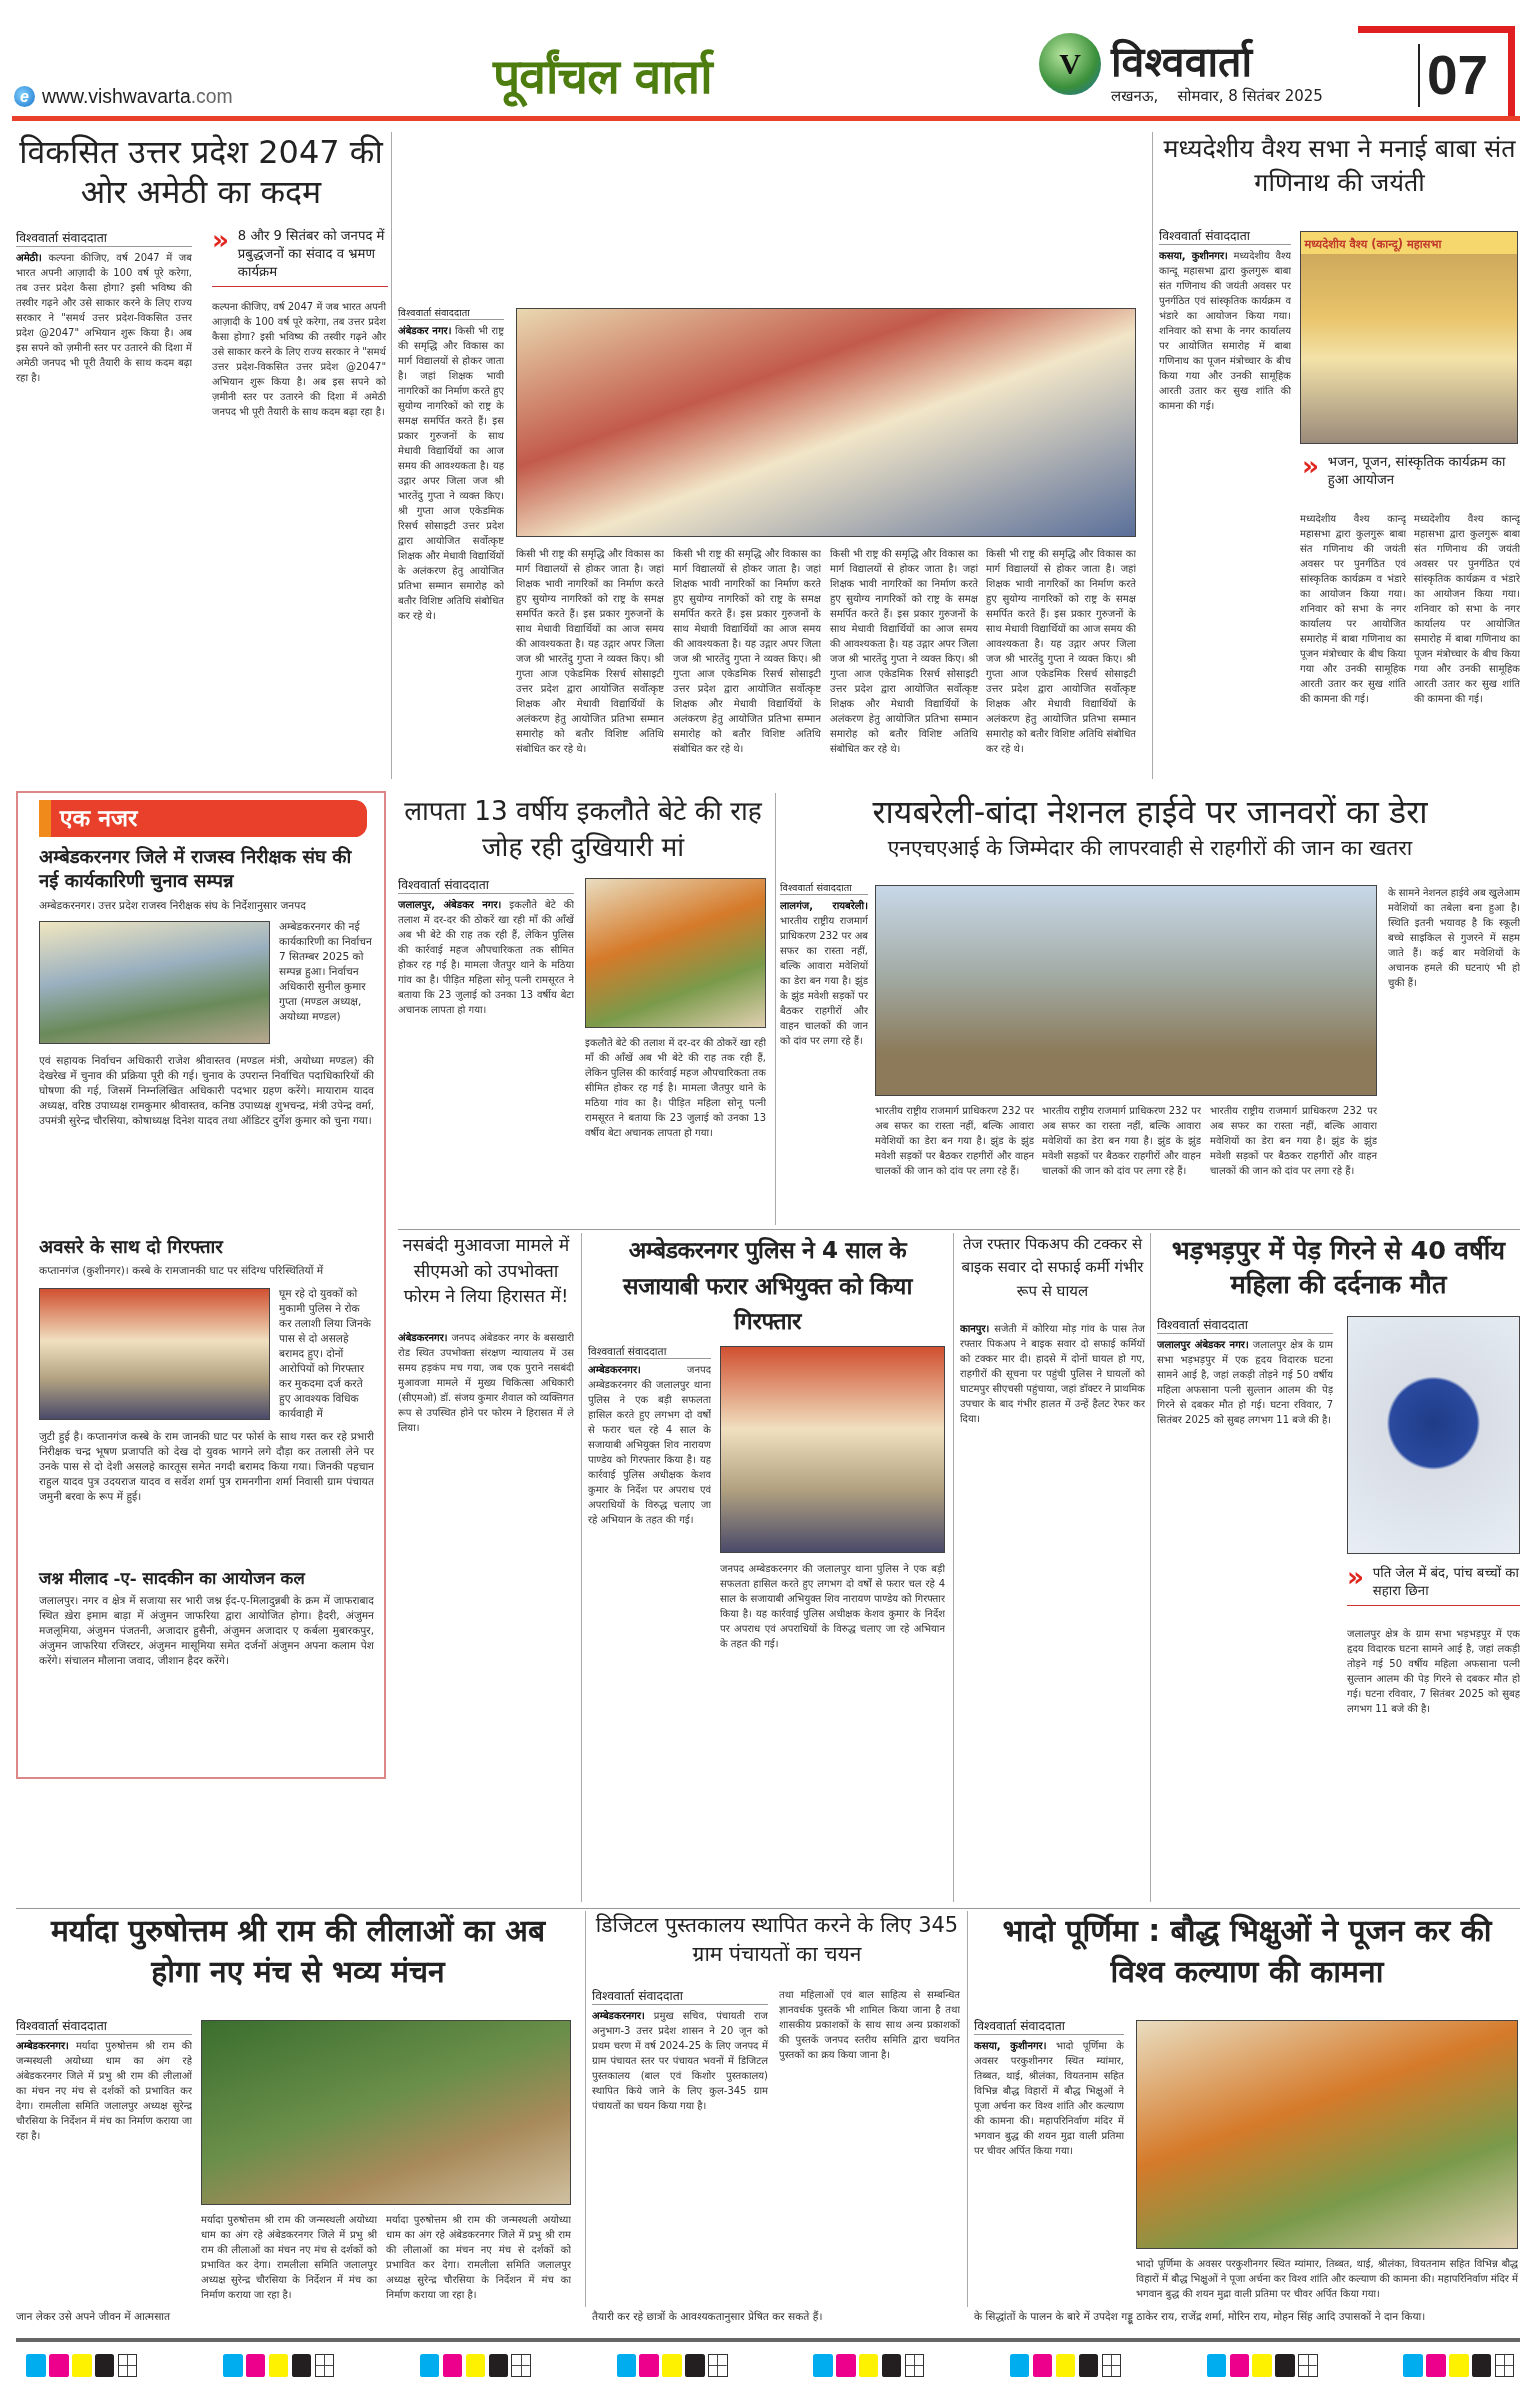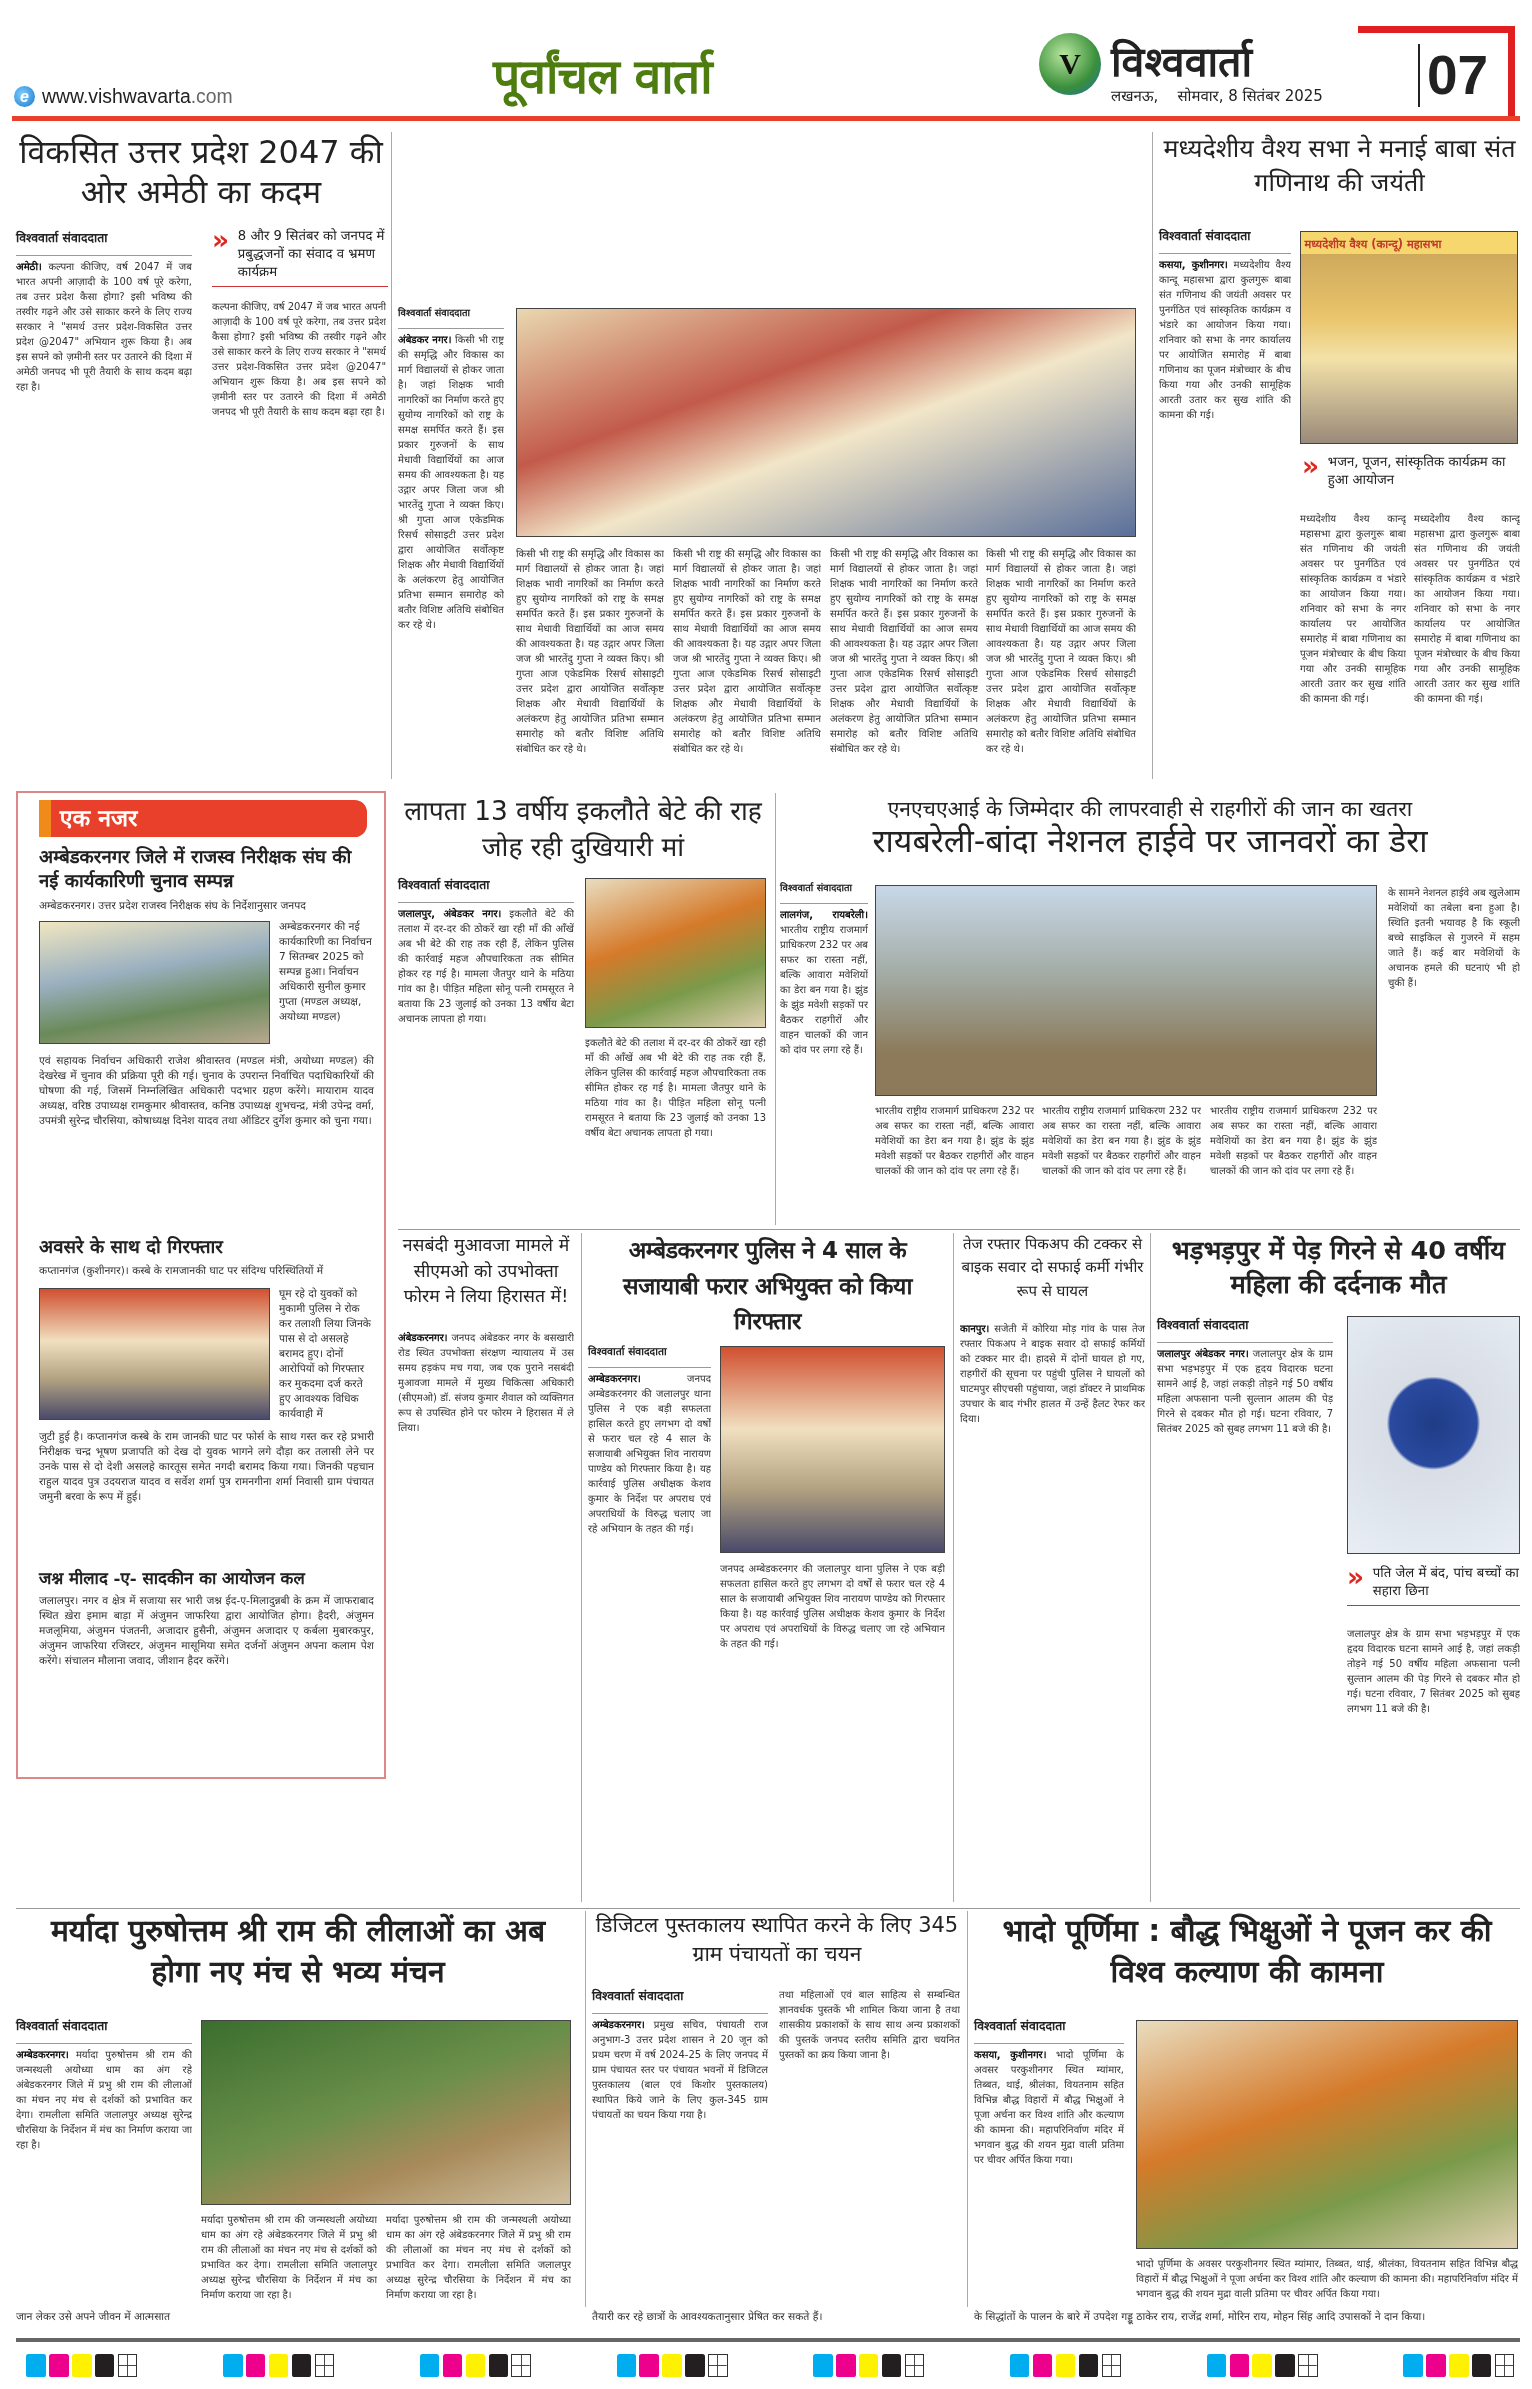--- a/index.html
+++ b/index.html
@@ -10,21 +10,21 @@
 .site-url .e-icon{width:21px;height:21px;border-radius:50%;background:radial-gradient(circle at 40% 40%,#7fd0ff,#1a73c9);color:#fff;font-weight:bold;font-size:16px;display:flex;align-items:center;justify-content:center;font-style:italic}
 .site-url .tld{color:#666}
 .section-name{left:493px;top:42px;font-size:48px;font-weight:bold;color:#4d7c0f;letter-spacing:-0.9px;font-family:"DejaVu Sans",sans-serif}
 .logo-globe{left:1039px;top:33px;width:62px;height:62px;border-radius:50%;background:radial-gradient(circle at 40% 35%,#b8e6a0,#3a8f3a 60%,#1b6fb0);display:flex;align-items:center;justify-content:center;color:#111;font-weight:bold;font-size:30px;font-family:"Liberation Serif",serif}
 .brand{left:1111px;top:32px;font-size:41px;font-weight:bold;color:#222}
 .dateline{left:1111px;top:85px;font-size:15px;color:#222;white-space:pre}
 .pageno-box{left:1358px;top:26.4px;width:157px;height:95px;border-top:7px solid #e02020;border-right:7px solid #e02020}
 .pageno{left:1418px;top:44px;font-size:55px;font-weight:bold;font-family:"Liberation Sans",sans-serif;color:#222;border-left:2.6px solid #222;padding-left:7px;line-height:63px}
 .redrule{left:12.3px;top:116px;width:1508px;height:5.3px;background:#e8402a}
 .headline{font-weight:bold;color:#222;line-height:1.22;text-align:center}
-.byline{font-size:12.3px;font-weight:bold;color:#222;border-bottom:1.8px solid #999;padding-bottom:9px;margin-bottom:2.6px}
+.byline{font-size:12.3px;font-weight:normal;color:#222;border-bottom:1.8px solid #999;padding-bottom:0;margin-bottom:2.6px}
 .body-text{font-size:10px;line-height:15px;color:#333;text-align:justify;overflow:hidden}
 .body-text b{color:#111}
 .photo{background:linear-gradient(135deg,#c9b48a,#8a6f4a 40%,#d6c7a8 70%,#6f8a5a);border:1.8px solid #444;overflow:hidden}
 .photo.p2{background:linear-gradient(160deg,#e9d8b0,#c25a4a 35%,#f2e6c8 55%,#5a6f9a)}
 .photo.p3{background:linear-gradient(170deg,#f0e6c0,#9ab0c0 40%,#6a8a5a 70%,#b8a890)}
 .photo.p4{background:linear-gradient(180deg,#c8d8e8,#a0a8a0 45%,#8c7a5a 80%)}
 .photo.p5{background:radial-gradient(circle at 50% 45%,#1f3c86 0,#2a4aa0 28%,#d8dde6 30%,#e8eef4 100%)}
 .photo.p6{background:linear-gradient(160deg,#3b6e2e,#6a8f4a 45%,#a88a5a 70%,#d0c0a0)}
 .photo.p7{background:linear-gradient(160deg,#e9ddc0,#d57a2a 40%,#7a9a4a 70%,#e0d0b0)}
 .photo.p8{background:linear-gradient(180deg,#d05030,#f0e0c0 40%,#b0a080 70%,#4a4a6a)}
@@ -134,22 +134,22 @@
     <div class="byline">विश्ववार्ता संवाददाता</div>
     <div class="body-text" style="height:335px"><b>जलालपुर, अंबेडकर नगर।</b> <span>इकलौते बेटे की तलाश में दर-दर की ठोकरें खा रही माँ की आँखें अब भी बेटे की राह तक रही हैं, लेकिन पुलिस की कार्रवाई महज औपचारिकता तक सीमित होकर रह गई है। मामला जैतपुर थाने के मठिया गांव का है। पीड़ित महिला सोनू पत्नी रामसूरत ने बताया कि 23 जुलाई को उनका 13 वर्षीय बेटा अचानक लापता हो गया।</span></div>
   </div>
   <div class="abs photo p7" style="left:187px;top:85px;width:181px;height:150px"></div>
   <div class="abs body-text" style="left:187px;top:242px;width:181px;height:181px">इकलौते बेटे की तलाश में दर-दर की ठोकरें खा रही माँ की आँखें अब भी बेटे की राह तक रही हैं, लेकिन पुलिस की कार्रवाई महज औपचारिकता तक सीमित होकर रह गई है। मामला जैतपुर थाने के मठिया गांव का है। पीड़ित महिला सोनू पत्नी रामसूरत ने बताया कि 23 जुलाई को उनका 13 वर्षीय बेटा अचानक लापता हो गया।</div>
 </div>
 
 <div class="abs colrule" style="left:775px;top:793px;height:432px"></div>
 
 <div class="abs" style="left:780px;top:793px;width:740px;height:432px">
+  <div class="headline" style="font-size:32px;font-weight:normal">रायबरेली-बांदा नेशनल हाईवे पर जानवरों का डेरा</div>
   <div class="headline" style="font-size:21px;font-weight:normal;margin-top:3.5px">एनएचएआई के जिम्मेदार की लापरवाही से राहगीरों की जान का खतरा</div>
-  <div class="headline" style="font-size:32px;font-weight:normal">रायबरेली-बांदा नेशनल हाईवे पर जानवरों का डेरा</div>
   <div class="abs" style="left:0;top:88px;width:88px">
     <div class="byline" style="font-size:9.7px">विश्ववार्ता संवाददाता</div>
     <div class="body-text" style="height:326px"><b>लालगंज, रायबरेली।</b> <span>भारतीय राष्ट्रीय राजमार्ग प्राधिकरण 232 पर अब सफर का रास्ता नहीं, बल्कि आवारा मवेशियों का डेरा बन गया है। झुंड के झुंड मवेशी सड़कों पर बैठकर राहगीरों और वाहन चालकों की जान को दांव पर लगा रहे हैं।</span></div>
   </div>
   <div class="abs photo p4" style="left:95px;top:92px;width:502px;height:211px"></div>
   <div class="abs body-text" style="left:95px;top:310px;width:159px;height:110px">भारतीय राष्ट्रीय राजमार्ग प्राधिकरण 232 पर अब सफर का रास्ता नहीं, बल्कि आवारा मवेशियों का डेरा बन गया है। झुंड के झुंड मवेशी सड़कों पर बैठकर राहगीरों और वाहन चालकों की जान को दांव पर लगा रहे हैं।</div>
   <div class="abs body-text" style="left:262px;top:310px;width:159px;height:110px">भारतीय राष्ट्रीय राजमार्ग प्राधिकरण 232 पर अब सफर का रास्ता नहीं, बल्कि आवारा मवेशियों का डेरा बन गया है। झुंड के झुंड मवेशी सड़कों पर बैठकर राहगीरों और वाहन चालकों की जान को दांव पर लगा रहे हैं।</div>
   <div class="abs body-text" style="left:430px;top:310px;width:167px;height:110px">भारतीय राष्ट्रीय राजमार्ग प्राधिकरण 232 पर अब सफर का रास्ता नहीं, बल्कि आवारा मवेशियों का डेरा बन गया है। झुंड के झुंड मवेशी सड़कों पर बैठकर राहगीरों और वाहन चालकों की जान को दांव पर लगा रहे हैं।</div>
   <div class="abs body-text" style="left:608px;top:92px;width:132px;height:330px">के सामने नेशनल हाईवे अब खुलेआम मवेशियों का तबेला बना हुआ है। स्थिति इतनी भयावह है कि स्कूली बच्चे साइकिल से गुजरने में सहम जाते हैं। कई बार मवेशियों के अचानक हमले की घटनाएं भी हो चुकी हैं।</div>
 </div>

